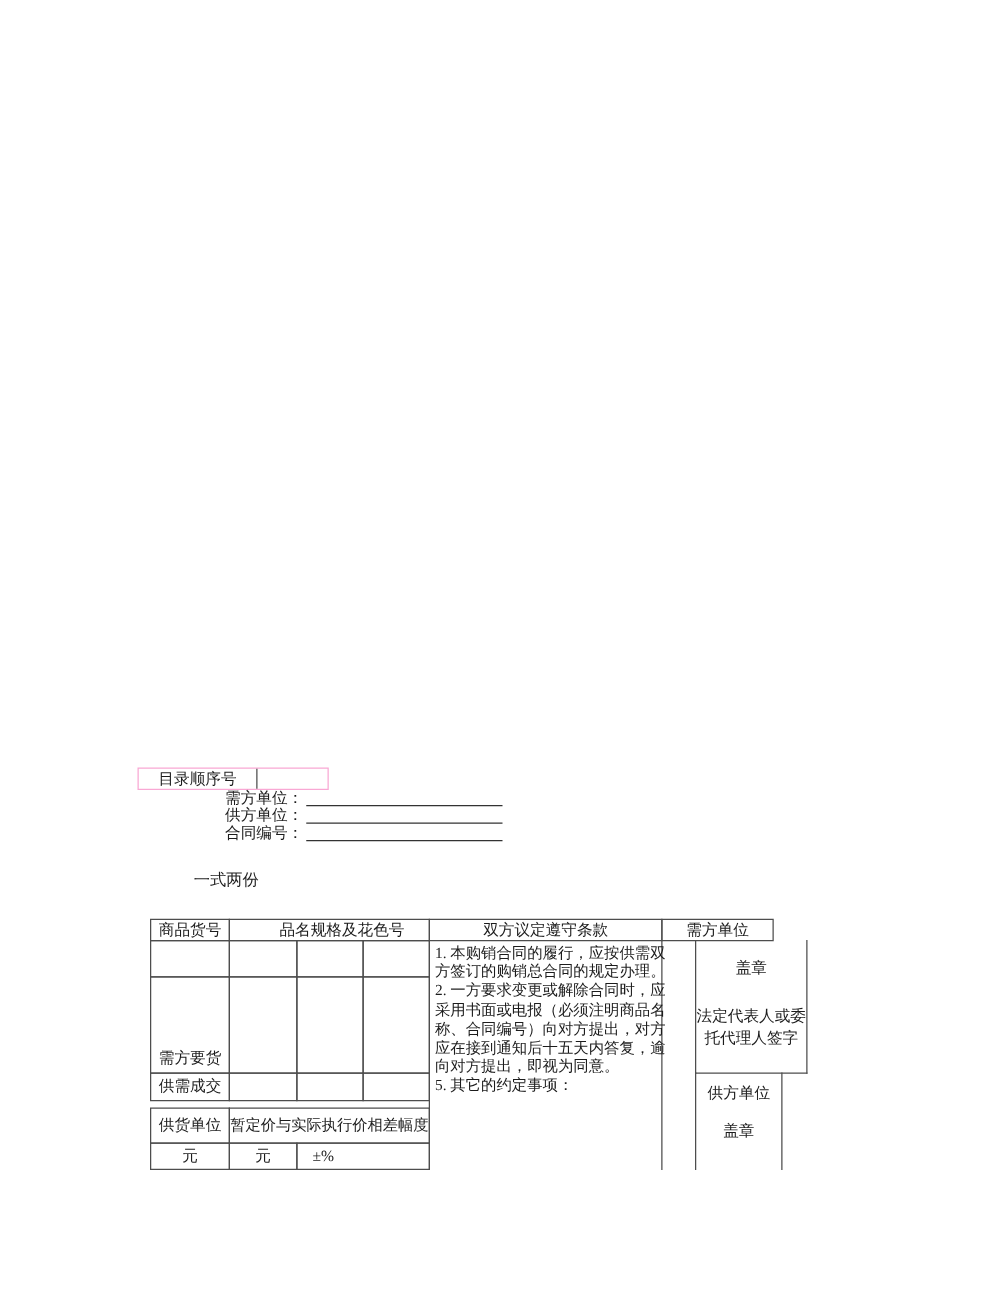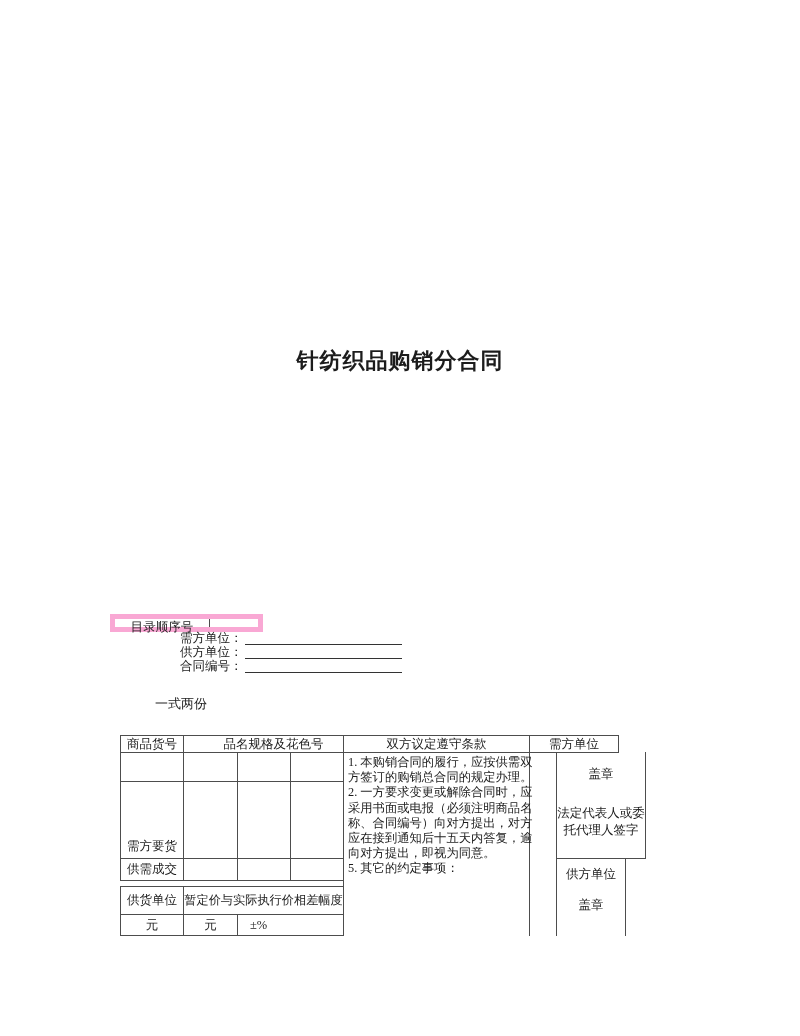--- a/index.html
+++ b/index.html
@@ -20,21 +20,21 @@
     text-align: center;
     font-size: 22px;
     font-weight: bold;
     letter-spacing: 1px;
   }
 
   
   .catalog-box {
     left: 110px; top: 614px;
     width: 153px; height: 18px;
-    border: 5px solid #f9a8d4;
+    border: 1px solid #f9a8d4;
     box-sizing: border-box;
     display: flex;
   }
   .catalog-box .label-cell {
     width: 95px;
     border-right: 1px solid #4d4d4d;
     box-sizing: border-box;
     font-size: 12.5px;
     line-height: 16px;
     text-align: center;
@@ -120,21 +120,20 @@
     padding-bottom: 3px;
   }
   .nowrap { white-space: nowrap; }
   .left-align { justify-content: flex-start; padding-left: 12px; }
 </style>
 </head>
 <body>
 
 <div class="sheet">
 
-  <div class="abs doc-title">针纺织品购销分合同</div>
 
   <div class="abs catalog-box">
     <div class="label-cell">目录顺序号</div>
     <div class="value-cell"></div>
   </div>
 
   <div class="abs field-row" style="top:632px;">
     <span>需方单位：</span><span class="underline"></span>
   </div>
   <div class="abs field-row" style="top:646px;">

